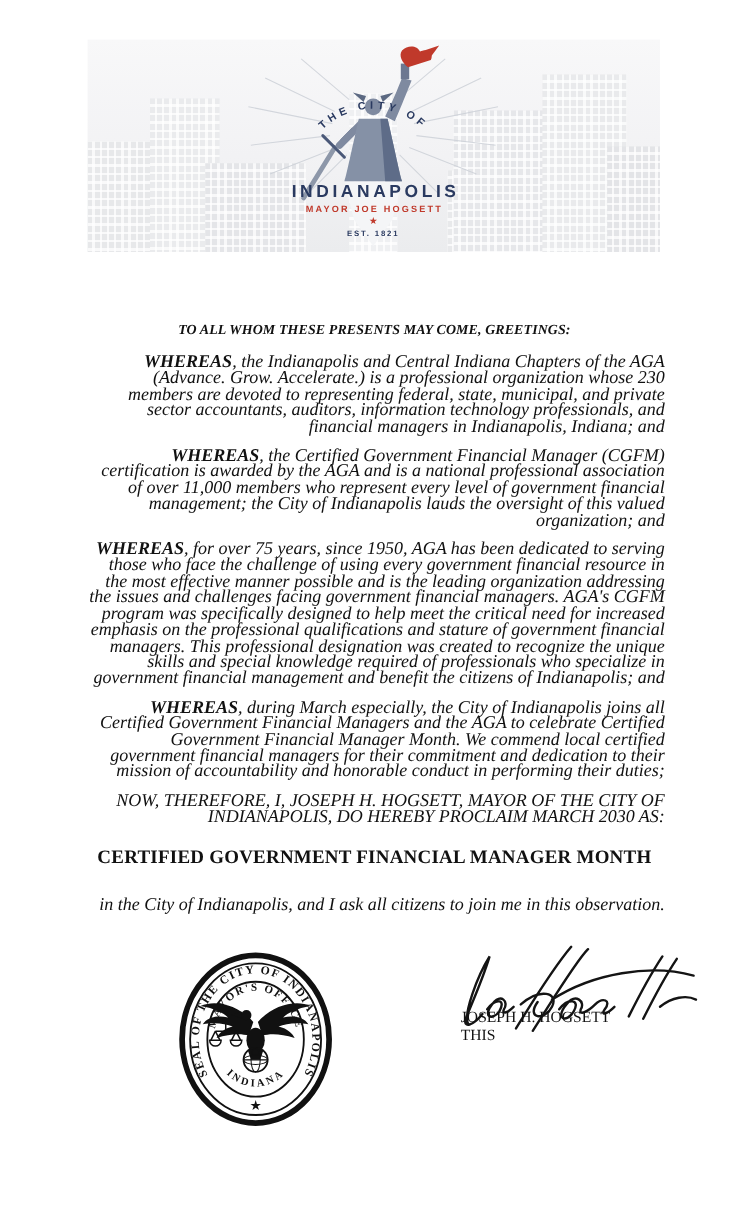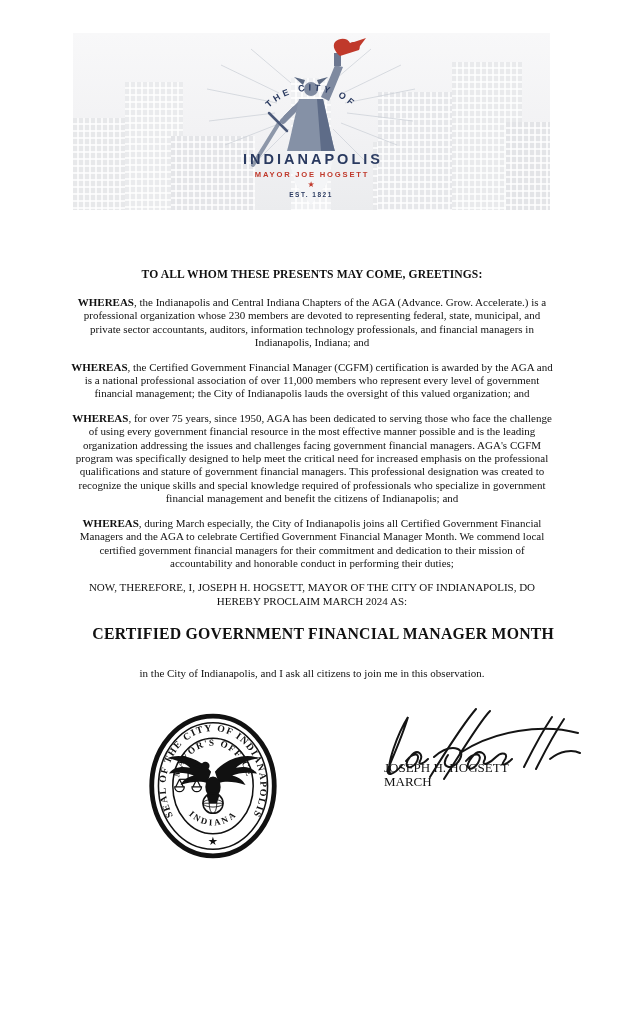--- a/index.html
+++ b/index.html
@@ -10,26 +10,26 @@
   .header-img{position:relative;margin:33px 0 0 73px;width:477px;height:177px;overflow:hidden;
               background:linear-gradient(#f8f8f9 0%,#f2f2f4 55%,#ebecee 100%);}
   .b{position:absolute;bottom:0;
      background-image:
        repeating-linear-gradient(to right, transparent 0 4px, rgba(255,255,255,.75) 4px 6px),
        repeating-linear-gradient(to bottom, transparent 0 5px, rgba(255,255,255,.75) 5px 7px);}
   .logo-svg{position:absolute;left:0;top:0;}
 
   
   .content{padding:0 68px 0 70px;}
-  .salutation{margin:58px 0 15px;text-align:center;font-weight:bold;
+  .salutation{margin:58px 0 15px;text-align:center;font-weight:bold;font-style:italic;
               font-size:11.6px;letter-spacing:.1px;}
-  p.body{font-size:11px;line-height:13.4px;margin:0 0 11px 0;text-align:center;}
+  p.body{font-size:15px;line-height:13.4px;margin:0 0 11px 0;text-align:right;font-style:italic;}
   .lead{font-weight:bold;}
   p.proclaim{margin:4px 0 0 0;}
-  h1.month{font-size:15.8px;line-height:18px;text-align:right;letter-spacing:.2px;
+  h1.month{font-size:15.8px;line-height:18px;text-align:center;letter-spacing:.2px;
            margin:17px 0 24px 0;font-weight:bold;}
   p.closing{margin:0;}
 
   
   .bottom{display:flex;align-items:flex-start;margin:22px 0 0 76px;}
   .seal-wrap{width:134px;flex:0 0 auto;margin-top:6px;}
   .testimony{width:246px;margin-left:104px;font-size:11.6px;line-height:14.8px;}
   .sig-svg{display:block;margin:0 0 -22px -10px;}
   .signer div{font-size:13px;line-height:14.6px;}
 </style>
@@ -100,21 +100,21 @@
     <div class="salutation">TO ALL WHOM THESE PRESENTS MAY COME, GREETINGS:</div>
 
     <p class="body"><span class="lead">WHEREAS</span><span>, the Indianapolis and Central Indiana Chapters of the AGA (Advance. Grow. Accelerate.) is a professional organization whose 230 members are devoted to representing federal, state, municipal, and private sector accountants, auditors, information technology professionals, and financial managers in Indianapolis, Indiana; and</span></p>
 
     <p class="body"><span class="lead">WHEREAS</span><span>, the Certified Government Financial Manager (CGFM) certification is awarded by the AGA and is a national professional association of over 11,000 members who represent every level of government financial management; the City of Indianapolis lauds the oversight of this valued organization; and</span></p>
 
     <p class="body"><span class="lead">WHEREAS</span><span>, for over 75 years, since 1950, AGA has been dedicated to serving those who face the challenge of using every government financial resource in the most effective manner possible and is the leading organization addressing the issues and challenges facing government financial managers. AGA's CGFM program was specifically designed to help meet the critical need for increased emphasis on the professional qualifications and stature of government financial managers. This professional designation was created to recognize the unique skills and special knowledge required of professionals who specialize in government financial management and benefit the citizens of Indianapolis; and</span></p>
 
     <p class="body"><span class="lead">WHEREAS</span><span>, during March especially, the City of Indianapolis joins all Certified Government Financial Managers and the AGA to celebrate Certified Government Financial Manager Month. We commend local certified government financial managers for their commitment and dedication to their mission of accountability and honorable conduct in performing their duties;</span></p>
 
-    <p class="body proclaim">NOW, THEREFORE, I, JOSEPH H. HOGSETT, MAYOR OF THE CITY OF INDIANAPOLIS, DO HEREBY PROCLAIM MARCH 2024 AS:</p>
+    <p class="body proclaim">NOW, THEREFORE, I, JOSEPH H. HOGSETT, MAYOR OF THE CITY OF INDIANAPOLIS, DO HEREBY PROCLAIM MARCH 2030 AS:</p>
 
     <h1 class="month">CERTIFIED GOVERNMENT FINANCIAL MANAGER MONTH</h1>
 
     <p class="body closing">in the City of Indianapolis, and I ask all citizens to join me in this observation.</p>
 
     <div class="bottom">
 
       <div class="seal-wrap">
         <svg width="134" height="154" viewBox="0 0 140 158">
           <ellipse cx="70" cy="79" rx="64" ry="73" fill="none" stroke="#111" stroke-width="5"></ellipse>
@@ -173,18 +173,18 @@
             <path d="M92,58 C100,48 110,50 104,60 C98,70 88,66 98,54 C106,44 114,52 110,58 C108,64 116,60 122,54 C128,48 136,50 130,58 C126,64 132,62 138,56"></path>
             <path d="M86,50 C120,28 168,20 204,30"></path>
             <path d="M150,64 C160,44 170,26 178,14"></path>
             <path d="M162,66 C172,46 182,28 190,16"></path>
             <path d="M176,56 C186,48 198,46 206,50"></path>
           </g>
         </svg>
 
         <div class="signer">
           <div>JOSEPH H. HOGSETT</div>
-          <div>MARCH</div>
+          <div>THIS</div>
         </div>
       </div>
     </div>
   </div>
 </div>
 
 </body></html>

